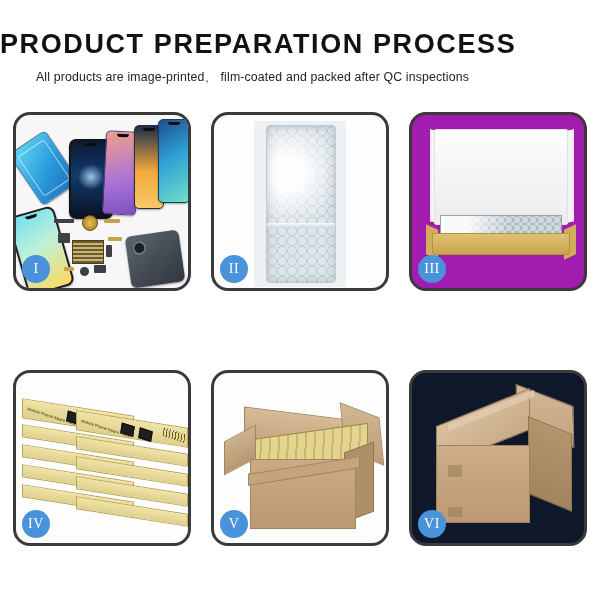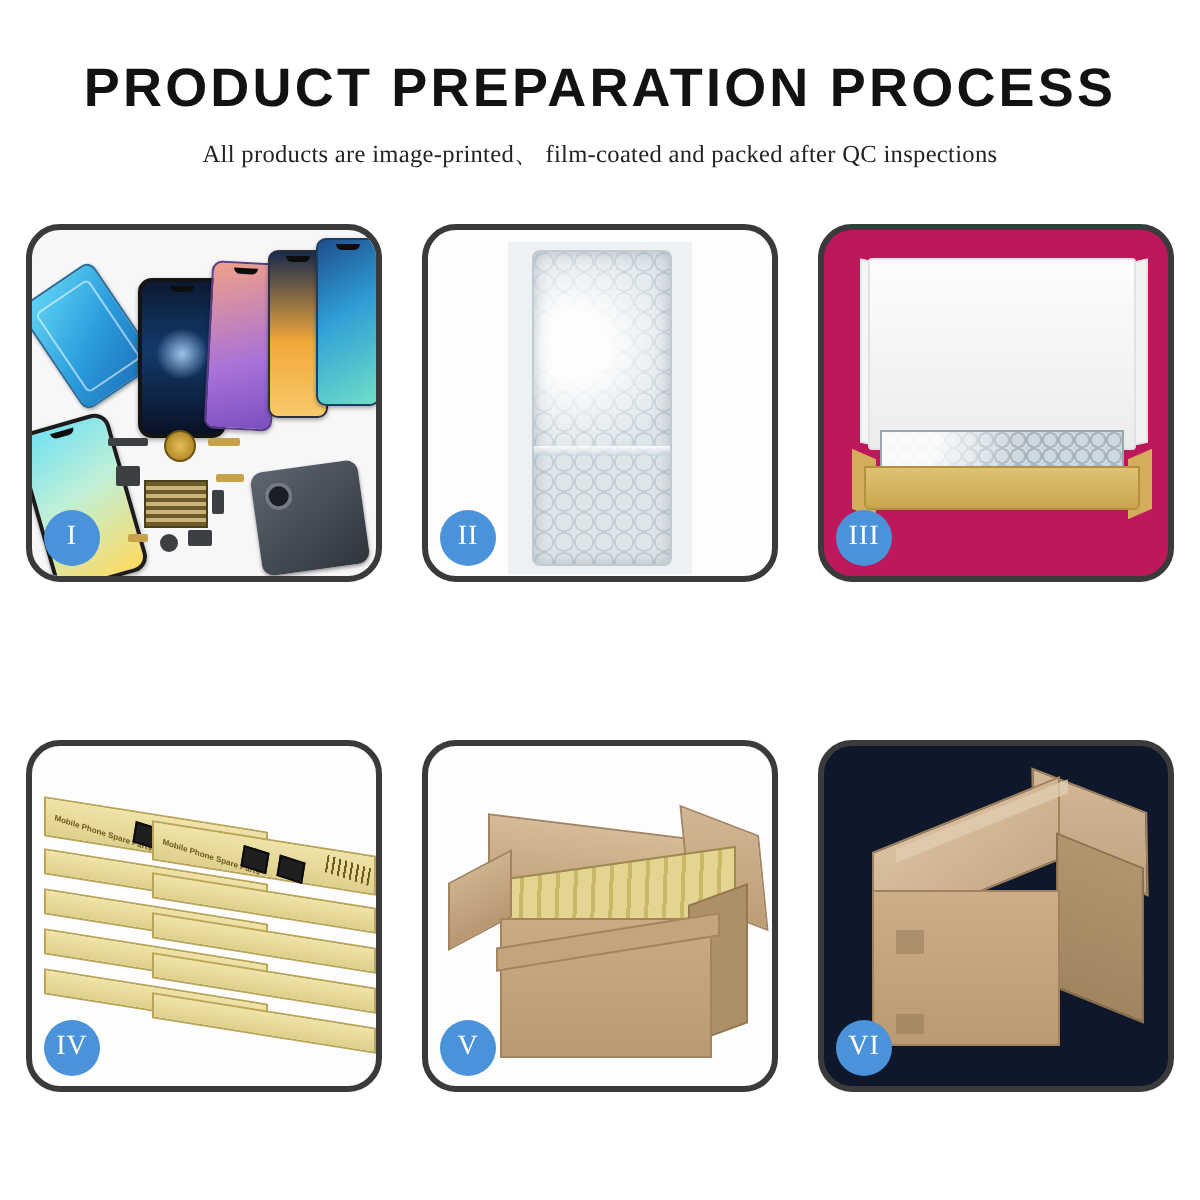--- a/index.html
+++ b/index.html
@@ -6,35 +6,36 @@
   html,body { width:600px; height:600px; }
   body {
     background:#ffffff;
     font-family:"Liberation Sans", sans-serif;
     overflow:hidden;
     position:relative;
   }
   .page { width:600px; height:600px; position:relative; background:#fff; }
 
   
-  .header { text-align:center; padding-top:30px; }
+  .header { text-align:left; padding-top:30px; }
   .title {
     font-size:27px;
     font-weight:bold;
     letter-spacing:1.6px;
     color:#121212;
     line-height:1.1;
     font-family:"Liberation Sans", sans-serif;
   }
   .subtitle {
     margin-top:9px;
     font-size:12.3px;
     color:#232323;
     letter-spacing:0.15px;
-    font-family:Liberation Serif, serif;
+    font-family:Liberation Sans, sans-serif;
+    padding-left:36px;
   }
 
   
   .grid {
     position:absolute;
     left:13px; top:112px;
     width:574px;
     display:grid;
     grid-template-columns:repeat(3,178px);
     grid-template-rows:179px 176px;
@@ -123,21 +124,21 @@
     background-size:auto, 10px 10px, auto;
     box-shadow:inset 0 0 8px rgba(120,140,155,.45);
     border:1px solid #c0cad1;
   }
   .bubble-sleeve:after {
     content:""; position:absolute; left:0; top:62%; width:100%; height:5px;
     background:linear-gradient(180deg,rgba(255,255,255,.85),rgba(190,205,215,.4));
   }
 
   
-  .p3 { background:#be185d; }
+  .p3 { background:#a21caf; }
   .mailer-back { position:absolute; left:22px; top:14px; width:134px; height:96px;
     background:linear-gradient(180deg,#fdfdfd,#ececec); border:1px solid #e2e2e2;
     border-radius:2px; }
   .mailer-flapL { position:absolute; left:18px; top:16px; width:16px; height:92px;
     background:#f6f6f6; transform:skewY(12deg); border:1px solid #e6e6e6; }
   .mailer-flapR { position:absolute; left:146px; top:16px; width:16px; height:92px;
     background:#f2f2f2; transform:skewY(-12deg); border:1px solid #e6e6e6; }
   .mailer-inner { position:absolute; left:28px; top:100px; width:122px; height:24px;
     background:
       radial-gradient(circle at 3px 3px, rgba(255,255,255,.9) 20%, rgba(255,255,255,0) 55%),

